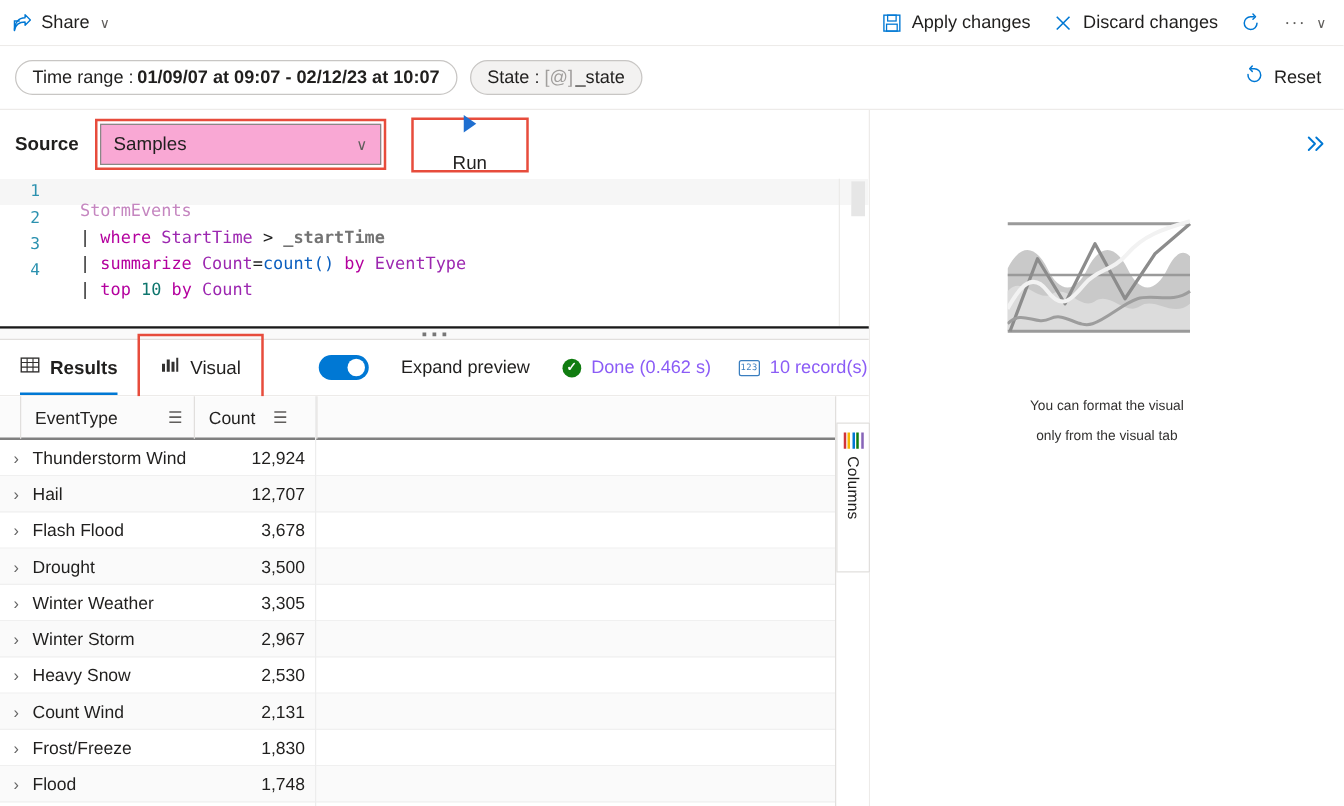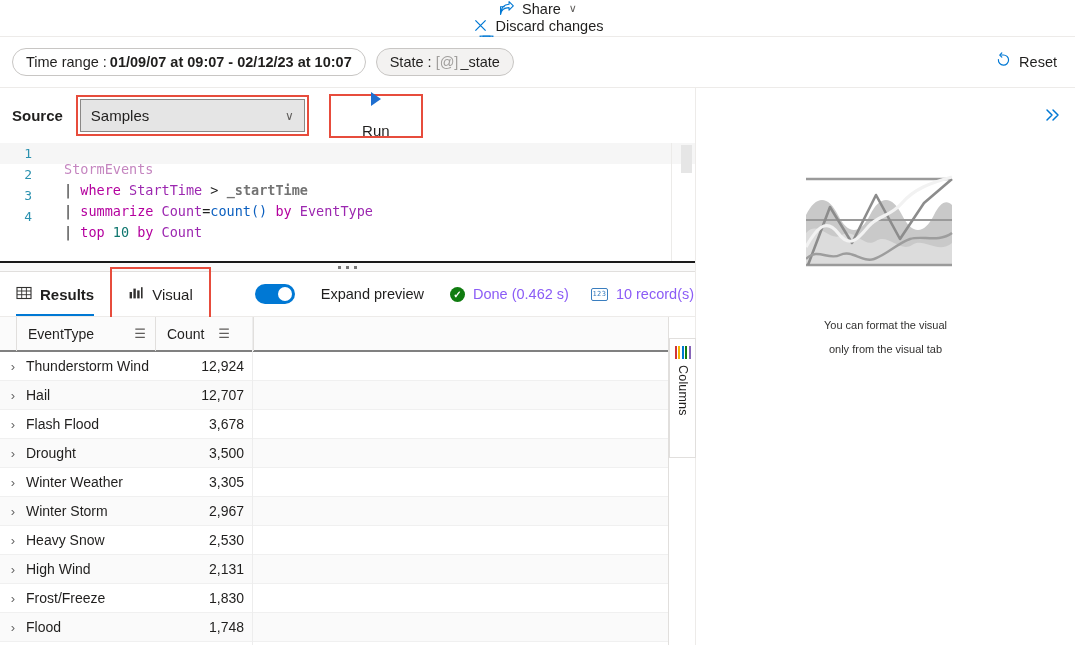--- a/index.html
+++ b/index.html
@@ -11,21 +11,20 @@
     font-family: "Liberation Sans", sans-serif;
     color: #323130;
   }
   #app { position: relative; width: 1075px; height: 645px; background:#fff; }
 
   
   .cmdbar {
     position: absolute; left:0; top:0; width:1075px; height:37px;
     display:flex; align-items:center; background:#fff;
     border-bottom:1px solid #edebe9;
-    flex-direction:column;
   }
   .cmd {
     display:flex; align-items:center; gap:7px;
     height:30px; padding:0 9px; cursor:default;
     font-size:14.5px; color:#201f1e; white-space:nowrap;
   }
   .cmd .ico { display:flex; align-items:center; justify-content:center; width:17px; height:17px; }
   .cmd .chev { color:#605e5c; font-size:11px; margin-left:1px; }
   .spacer { flex:1 1 auto; }
 
@@ -51,21 +50,21 @@
 
   
   .sourcebar {
     position:absolute; left:0; top:88px; width:695px; height:55px;
     display:flex; align-items:center; padding-left:12px; background:#fff;text-align:right;
   }
   .src-label { font-size:15px; font-weight:700; color:#201f1e; margin-right:13px; }
   .redbox { border:2px solid #e74c3c; }
   .src-select-wrap { padding:2px; }
   .src-select {
-    width:225px; height:33px; border:1px solid #8a8886; background:#e5e5e5;
+    width:225px; height:33px; border:1px solid #8a8886; background:#f9a8d4;
     display:flex; align-items:center; justify-content:space-between;
     padding:0 10px; font-size:15px; color:#201f1e; cursor:default;
   }
   .src-select .chev { color:#605e5c; font-size:12px; }
   .run-wrap { margin-left:20px; padding:3px; }
   .run-btn {
     width:84px; height:34px; display:flex; align-items:center;
     justify-content:center; gap:16px; background:#fff; cursor:default;flex-direction:column;
   }
   .run-btn .tri {
@@ -225,35 +224,35 @@
       </span>
       <span>Share</span>
       <span class="chev">∨</span>
     </div>
 
     <span class="spacer"></span>
 
     <div class="cmd">
       <span class="ico">
         <svg width="17" height="17" viewBox="0 0 20 20">
-          <path d="M4 4 L16 16 M16 4 L4 16" fill="none" stroke="#0078d4" stroke-width="1.5"></path>
-        </svg>
-      </span>
-      <span>Discard changes</span>
-    </div>
-
-    <div class="cmd">
-      <span class="ico">
-        <svg width="17" height="17" viewBox="0 0 20 20">
           <rect x="2.5" y="2.5" width="15" height="15" fill="none" stroke="#0078d4" stroke-width="1.3"></rect>
           <rect x="6" y="2.5" width="8" height="5.5" fill="none" stroke="#0078d4" stroke-width="1.2"></rect>
           <rect x="5" y="11" width="10" height="6.5" fill="none" stroke="#0078d4" stroke-width="1.2"></rect>
         </svg>
       </span>
       <span>Apply changes</span>
+    </div>
+
+    <div class="cmd">
+      <span class="ico">
+        <svg width="17" height="17" viewBox="0 0 20 20">
+          <path d="M4 4 L16 16 M16 4 L4 16" fill="none" stroke="#0078d4" stroke-width="1.5"></path>
+        </svg>
+      </span>
+      <span>Discard changes</span>
     </div>
 
     <div class="cmd">
       <span class="ico">
         <svg width="19" height="19" viewBox="0 0 20 20">
           <path d="M16 10 A6 6 0 1 1 10.2 4 L13 4" fill="none" stroke="#0078d4" stroke-width="1.4" stroke-linecap="round"></path>
           <path d="M12.2 1.4 L14.6 4 L12.2 6.3" fill="none" stroke="#0078d4" stroke-width="1.4" stroke-linecap="round" stroke-linejoin="round"></path>
         </svg>
       </span>
     </div>
@@ -423,21 +422,21 @@
           <span class="gr-c1">Winter Storm</span>
           <span class="gr-c2">2,967</span>
         </div>
         <div class="grid-row">
           <span class="gr-exp">›</span>
           <span class="gr-c1">Heavy Snow</span>
           <span class="gr-c2">2,530</span>
         </div>
         <div class="grid-row alt">
           <span class="gr-exp">›</span>
-          <span class="gr-c1">High Wind</span>
+          <span class="gr-c1">Count Wind</span>
           <span class="gr-c2">2,131</span>
         </div>
         <div class="grid-row">
           <span class="gr-exp">›</span>
           <span class="gr-c1">Frost/Freeze</span>
           <span class="gr-c2">1,830</span>
         </div>
         <div class="grid-row alt">
           <span class="gr-exp">›</span>
           <span class="gr-c1">Flood</span>

